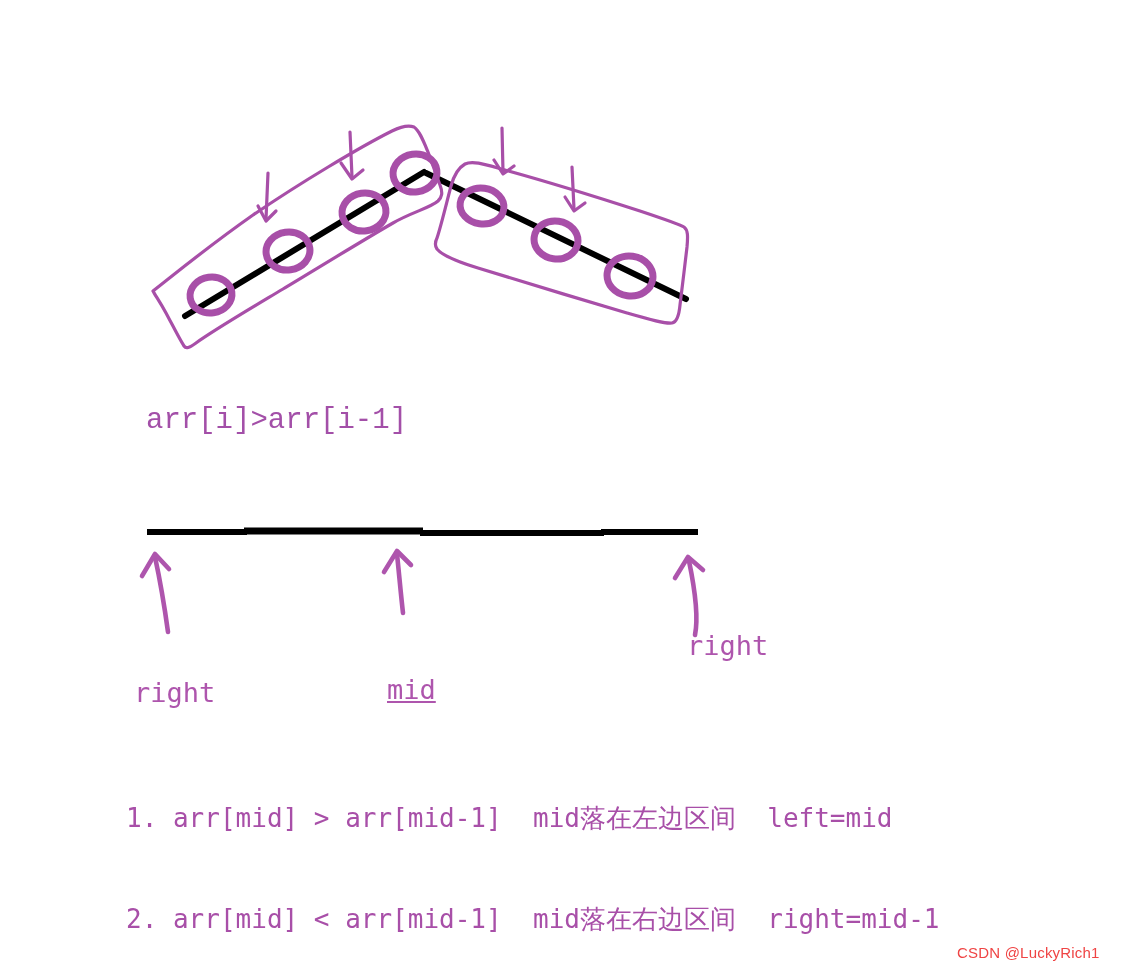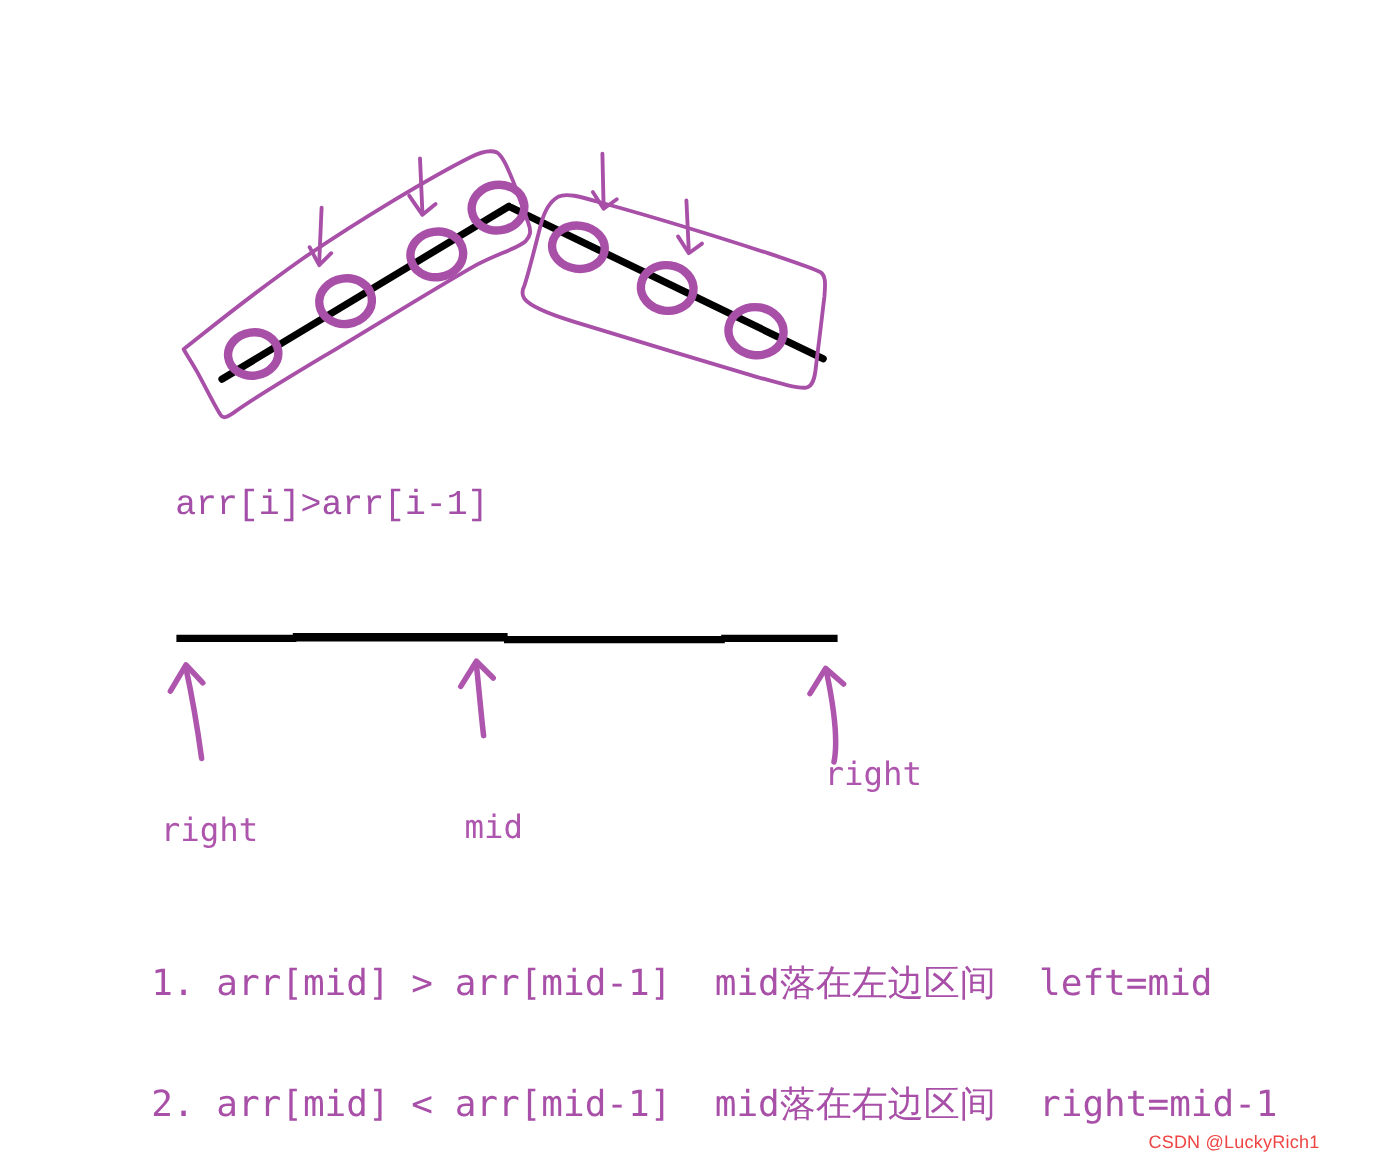--- a/index.html
+++ b/index.html
@@ -61,30 +61,31 @@
     font-size: 27px;
     color: #ae55ad;
     font-family: "DejaVu Sans Mono", "Liberation Mono", monospace;
   }
   #label-mid {
     left: 387px;
     top: 676px;
     font-size: 27px;
     color: #ae55ad;
     font-family: "DejaVu Sans Mono", "Liberation Mono", monospace;
+    text-decoration: underline;
   }
   #label-right {
     left: 687px;
     top: 632px;
     font-size: 27px;
     color: #ae55ad;
     font-family: "DejaVu Sans Mono", "Liberation Mono", monospace;
   }
   .rule-line {
-    font-size: 30px;
+    font-size: 26px;
     color: #a84fa8;
     font-family: "DejaVu Sans Mono", "Liberation Mono", monospace;
   }
   #rule-1 { left: 126px; top: 805px; }
   #rule-2 { left: 126px; top: 893px; margin-top: 13px; }
   #watermark {
     left: 957px;
     top: 945px;
     font-size: 15px;
     color: #ef4444;

